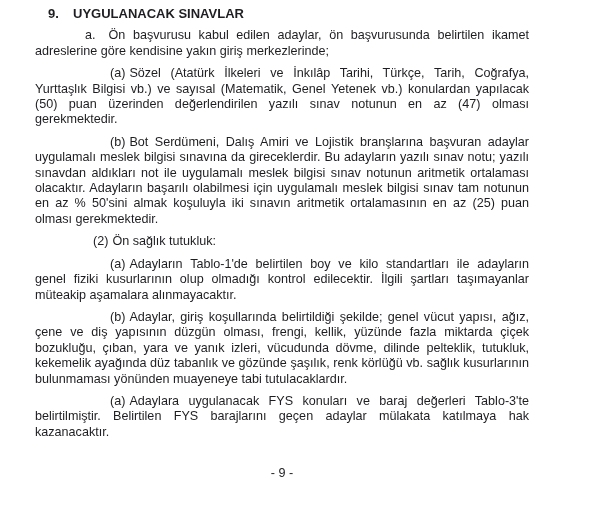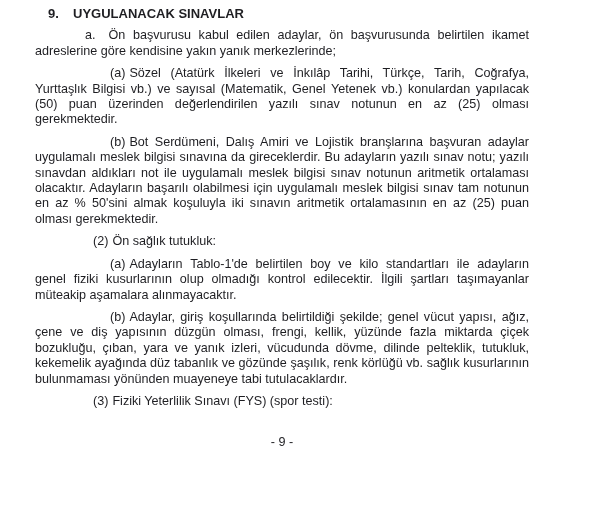--- a/index.html
+++ b/index.html
@@ -53,31 +53,31 @@
     line-height: 15.4px;
   }
 </style>
 </head>
 <body>
 
 <div class="page">
 
   <p class="para heading"><span class="h-num">9.</span><span>UYGULANACAK SINAVLAR</span></p>
 
-  <p class="para ind-a"><span class="plabel">a.</span><span class="pgap gap-wide"></span><span class="ptext"><span>Ön başvurusu kabul edilen adaylar, ön başvurusunda belirtilen ikamet adreslerine göre kendisine yakın yanık merkezlerinde;</span></span></p>
+  <p class="para ind-a"><span class="plabel">a.</span><span class="pgap gap-wide"></span><span class="ptext"><span>Ön başvurusu kabul edilen adaylar, ön başvurusunda belirtilen ikamet adreslerine göre kendisine yakın giriş merkezlerinde;</span></span></p>
 
 
-  <p class="para ind-sub"><span class="plabel">(a)</span><span class="pgap gap-normal"></span><span class="ptext"><span>Sözel (Atatürk İlkeleri ve İnkılâp Tarihi, Türkçe, Tarih, Coğrafya, Yurttaşlık Bilgisi vb.) ve sayısal (Matematik, Genel Yetenek vb.) konulardan yapılacak (50) puan üzerinden değerlendirilen yazılı sınav notunun en az (25) olması gerekmektedir.</span></span></p>
+  <p class="para ind-sub"><span class="plabel">(a)</span><span class="pgap gap-normal"></span><span class="ptext"><span>Sözel (Atatürk İlkeleri ve İnkılâp Tarihi, Türkçe, Tarih, Coğrafya, Yurttaşlık Bilgisi vb.) ve sayısal (Matematik, Genel Yetenek vb.) konulardan yapılacak (50) puan üzerinden değerlendirilen yazılı sınav notunun en az (47) olması gerekmektedir.</span></span></p>
 
   <p class="para ind-sub"><span class="plabel">(b)</span><span class="pgap gap-normal"></span><span class="ptext"><span>Bot Serdümeni, Dalış Amiri ve Lojistik branşlarına başvuran adaylar uygulamalı meslek bilgisi sınavına da gireceklerdir. Bu adayların yazılı sınav notu; yazılı sınavdan aldıkları not ile uygulamalı meslek bilgisi sınav notunun aritmetik ortalaması olacaktır. Adayların başarılı olabilmesi için uygulamalı meslek bilgisi sınav tam notunun en az % 50'sini almak koşuluyla iki sınavın aritmetik ortalamasının en az (25) puan olması gerekmektedir.</span></span></p>
 
   <p class="para ind-num"><span class="plabel">(2)</span><span class="pgap gap-normal"></span><span class="ptext"><span>Ön sağlık tutukluk:</span></span></p>
 
   <p class="para ind-sub"><span class="plabel">(a)</span><span class="pgap gap-normal"></span><span class="ptext"><span>Adayların </span><span class="bold">Tablo-1'de belirtilen</span><span> boy ve kilo standartları ile </span><span class="bold">adayların genel fiziki kusurlarının olup olmadığı kontrol edilecektir.</span><span> İlgili şartları taşımayanlar müteakip aşamalara alınmayacaktır.</span></span></p>
 
   <p class="para ind-sub"><span class="plabel">(b)</span><span class="pgap gap-normal"></span><span class="ptext"><span>Adaylar, giriş koşullarında belirtildiği şekilde; genel vücut yapısı, ağız, çene ve diş yapısının düzgün olması, frengi, kellik, yüzünde fazla miktarda çiçek bozukluğu, çıban, yara ve yanık izleri, vücudunda dövme, dilinde pelteklik, tutukluk, kekemelik ayağında düz tabanlık ve gözünde şaşılık, renk körlüğü vb. sağlık kusurlarının bulunmaması yönünden muayeneye tabi tutulacaklardır.</span></span></p>
 
-  <p class="para ind-num"><span class="plabel">(3)</span><span class="pgap gap-normal"></span><span class="ptext"><span>Fiziki Yeterlilik Sınavı (FYS) (spor testi):</span></span></p>
 
+  <p class="para ind-sub"><span class="plabel">(a)</span><span class="pgap gap-normal"></span><span class="ptext"><span>Adaylara uygulanacak FYS konuları ve baraj değerleri </span><span class="bold">Tablo-3'te</span><span> belirtilmiştir. Belirtilen FYS barajlarını geçen adaylar mülakata katılmaya hak kazanacaktır.</span></span></p>
 
   <div class="footer">- 9 -</div>
 
 </div>
 
 </body></html>

